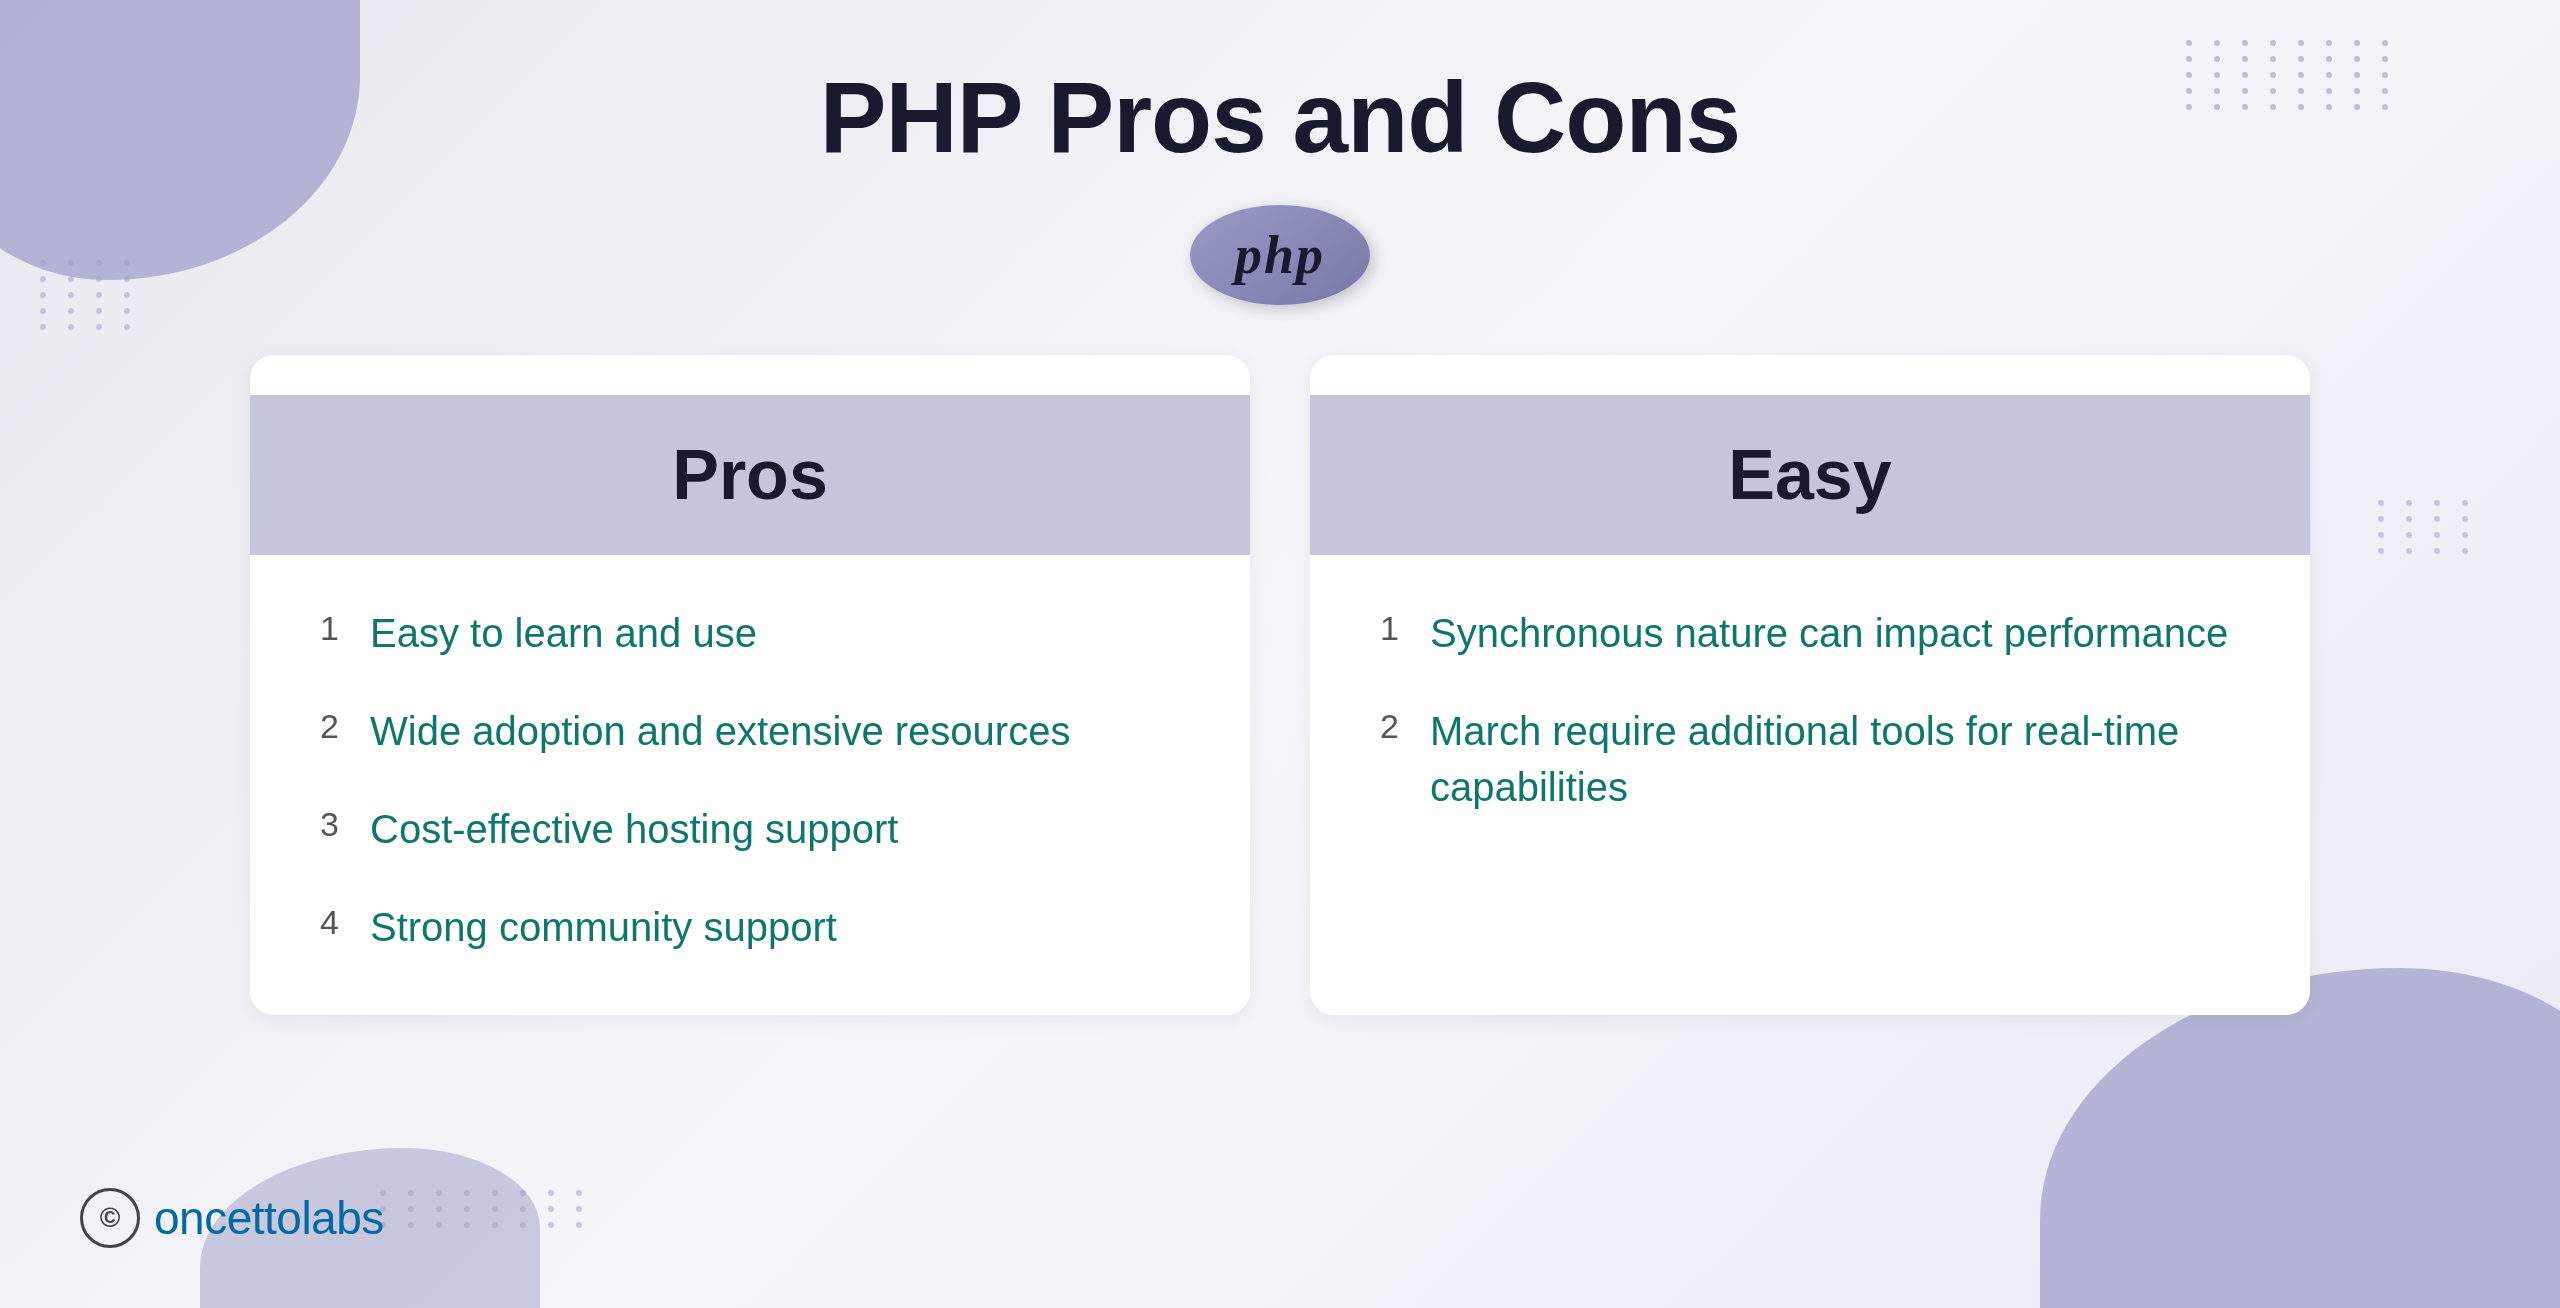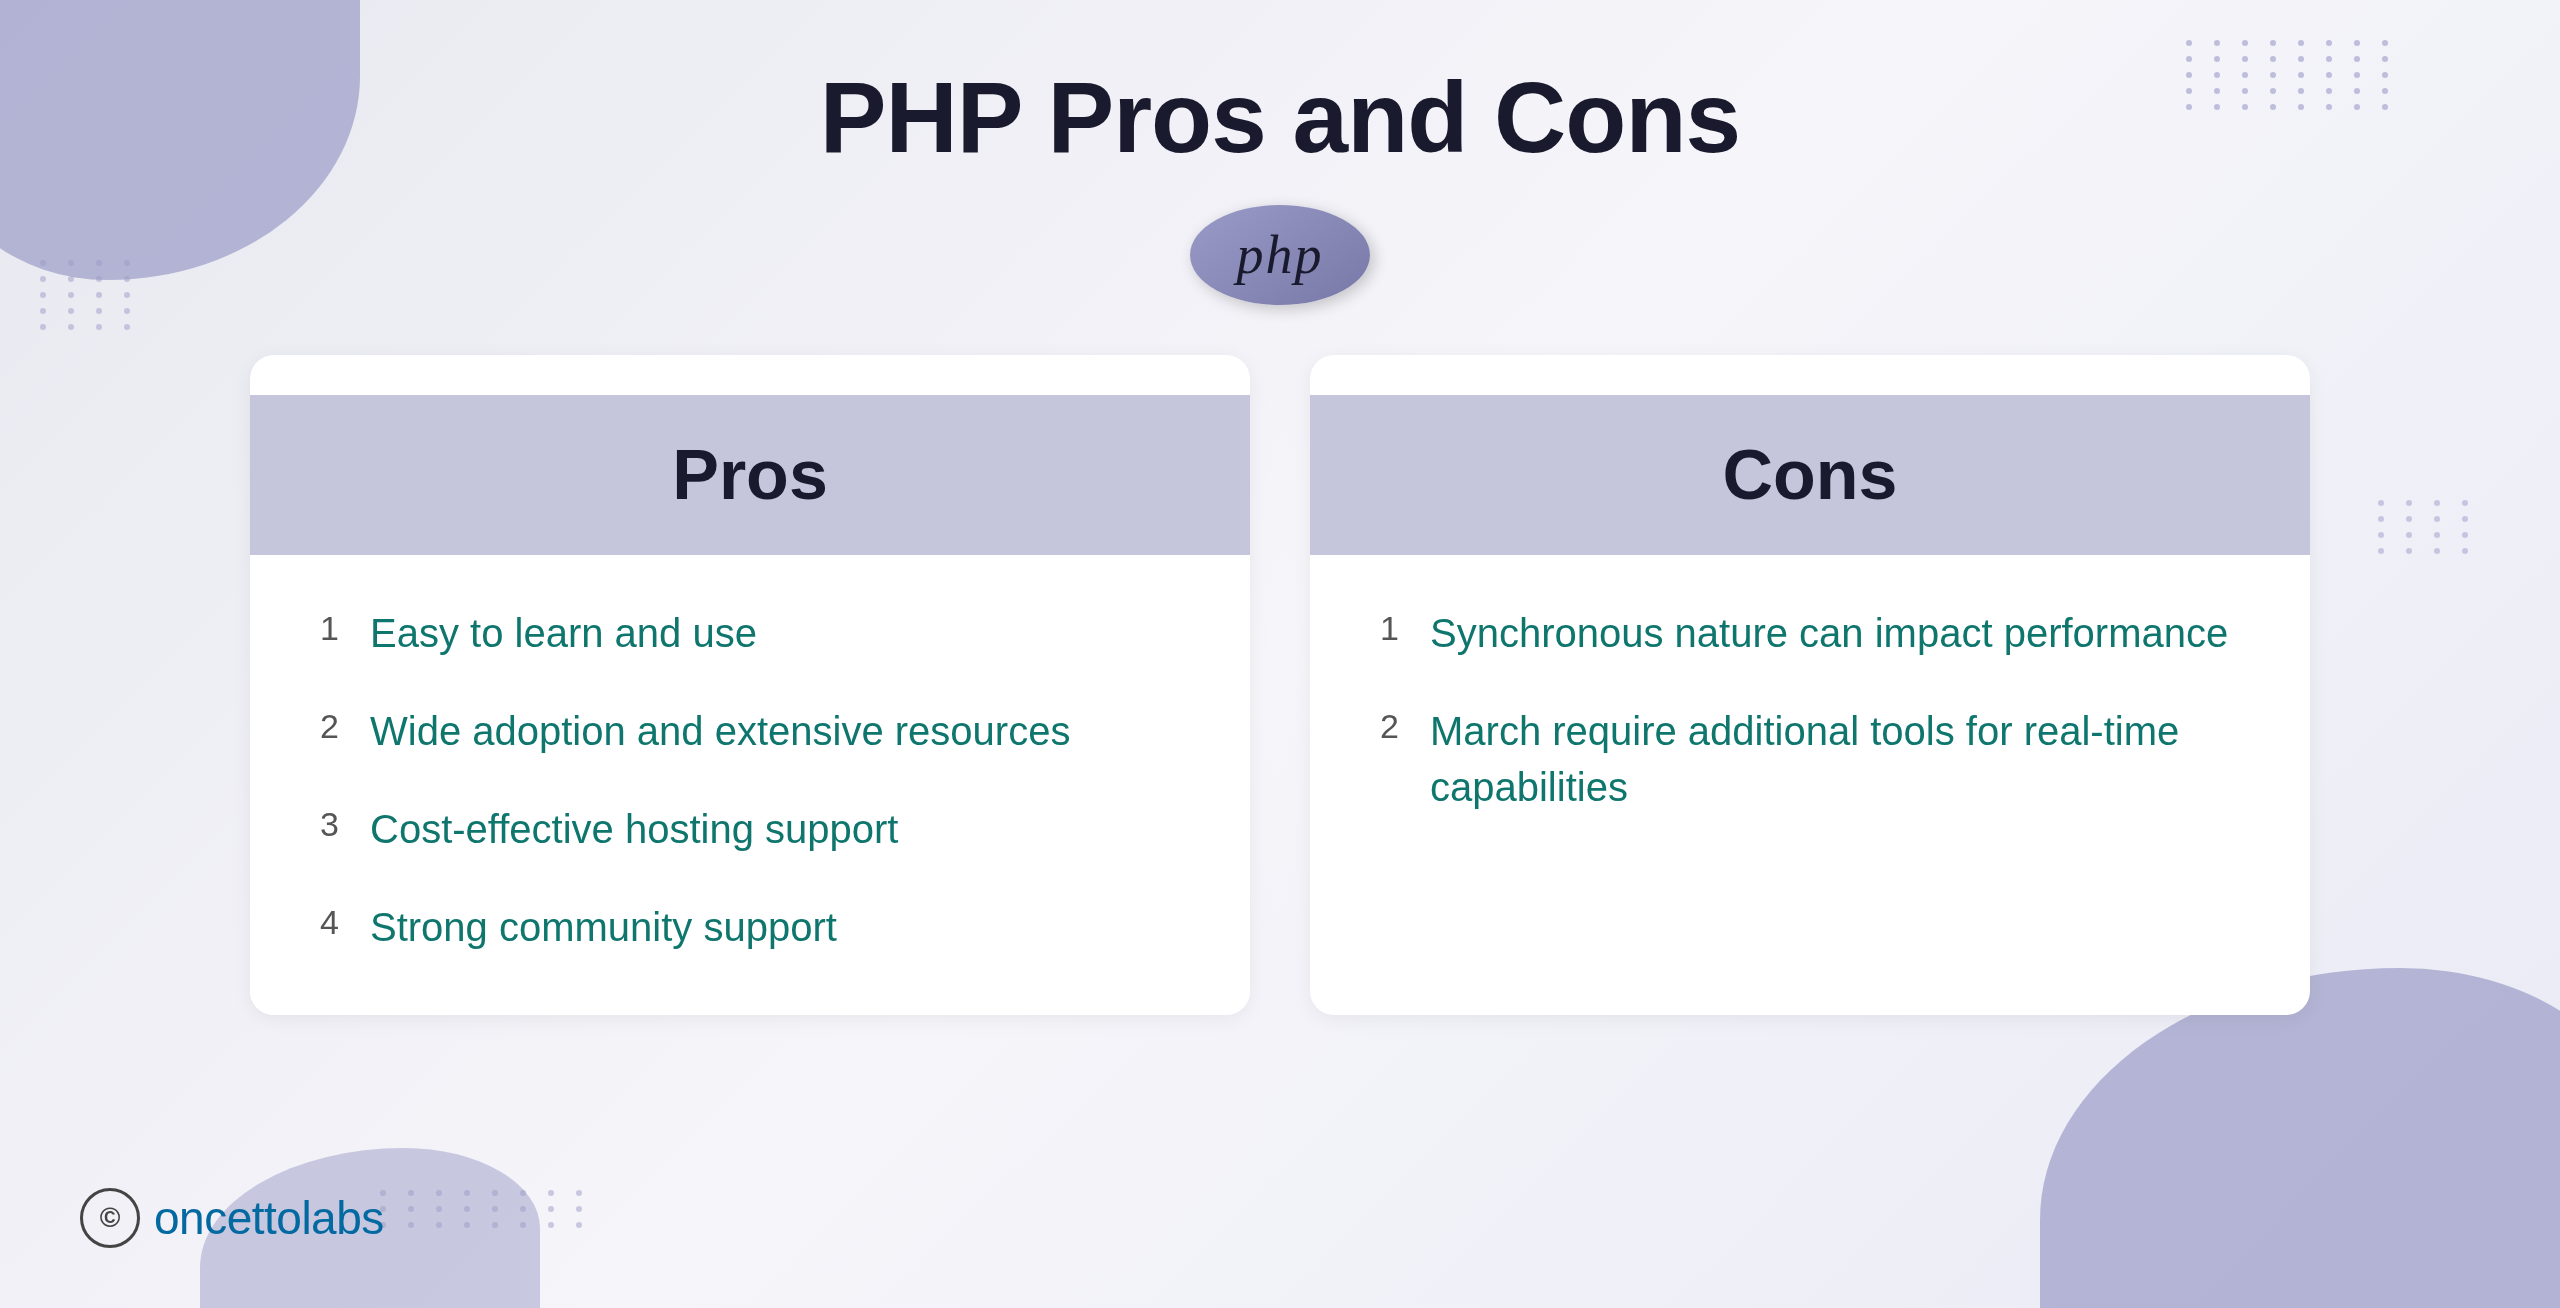--- a/index.html
+++ b/index.html
@@ -147,21 +147,21 @@
       height: 100px;
       display: flex;
       align-items: center;
       justify-content: center;
       box-shadow: 4px 4px 15px rgba(0,0,0,0.2);
       position: relative;
     }
 
     .php-logo-text {
       font-size: 54px;
-      font-weight: 400;
+      font-weight: 700;
       color: #1a1a2e;
       font-style: italic;
       font-family: Georgia, serif;
       letter-spacing: 2px;
     }
 
     
     .cards-container {
       display: flex;
       gap: 60px;
@@ -403,21 +403,21 @@
     </div>
           <div class="list-item">
       <span class="list-number">4</span>
       <span class="list-text">Strong community support</span>
     </div>
         </div>
     </div>
 
     <div class="card">
       <div class="card-header">
-        <span class="card-header-title">Cons</span>
+        <span class="card-header-title">Easy</span>
       </div>
       <div class="card-body" id="cons-list">
           <div class="list-item">
       <span class="list-number">1</span>
       <span class="list-text">Synchronous nature can impact performance</span>
     </div>
           <div class="list-item">
       <span class="list-number">2</span>
       <span class="list-text">March require additional tools for real-time capabilities</span>
     </div>

